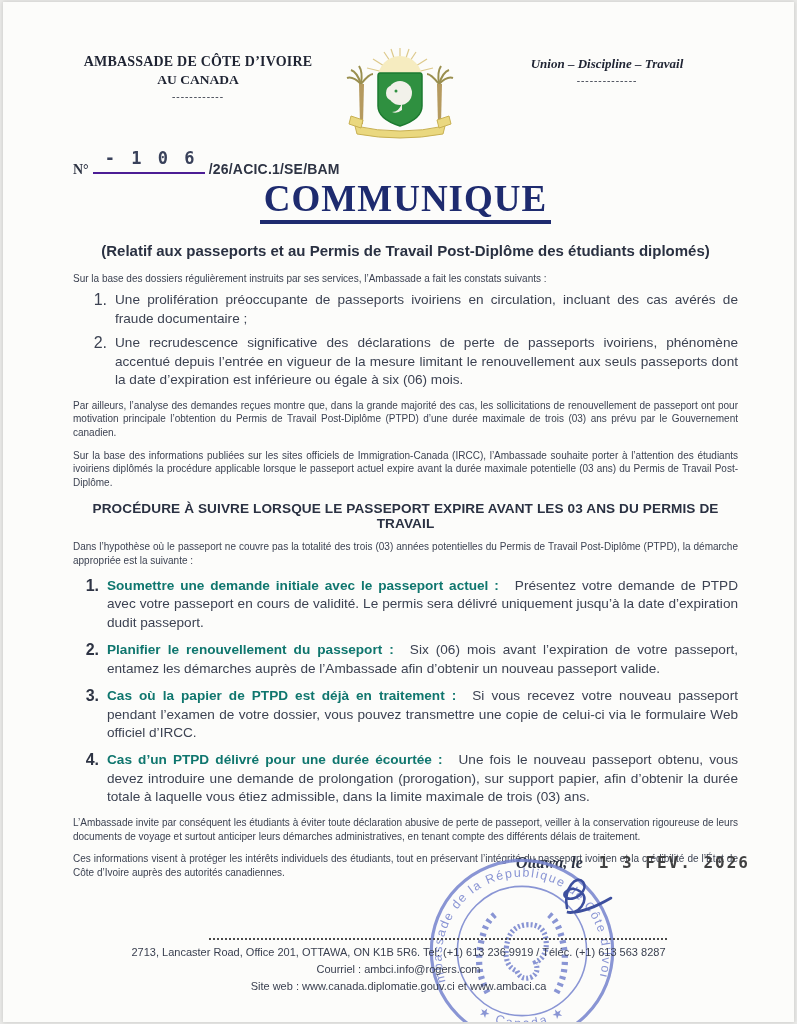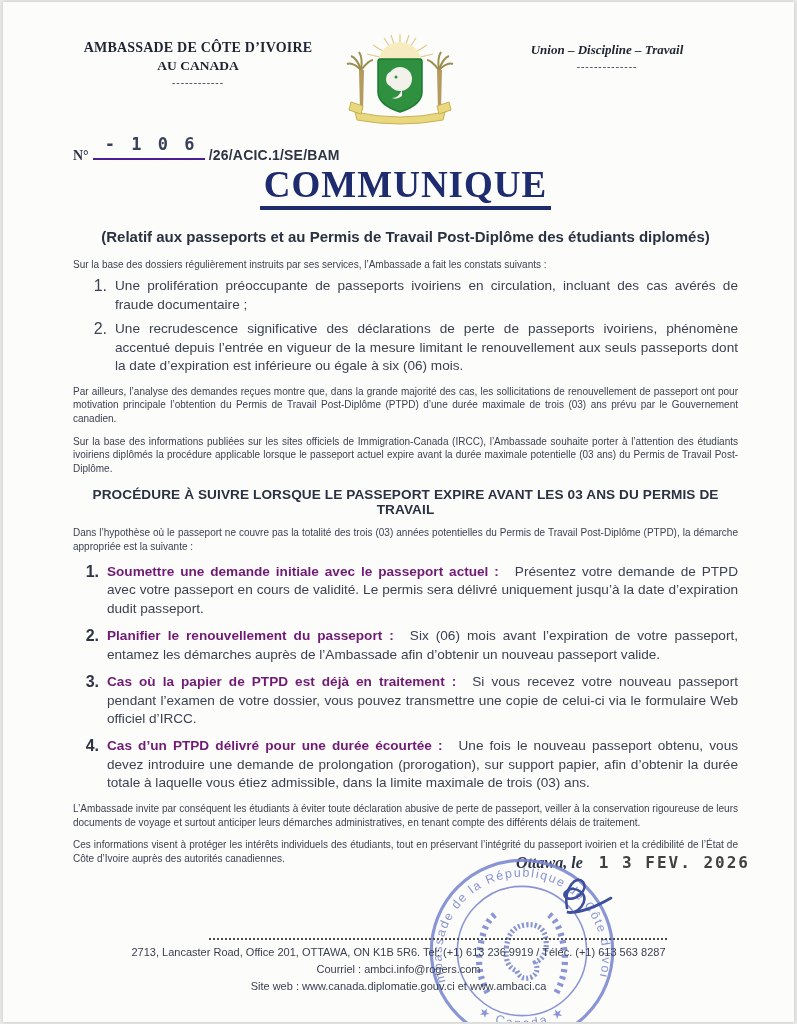--- a/index.html
+++ b/index.html
@@ -3,21 +3,21 @@
 <meta charset="utf-8">
 <style>
   * { margin:0; padding:0; box-sizing:border-box; }
   html,body { width:797px; height:1024px; }
   body { background:#e9e9e7; font-family:"Liberation Sans", sans-serif; }
   .page {
     position:relative; width:791px; height:1020px; margin:2px auto 0;
     background:#fcfcfa; color:#3c4252; overflow:hidden;
     box-shadow:0 0 4px rgba(0,0,0,.15);
   }
-  .content { padding:30px 56px 0 70px; }
+  .content { padding:44px 56px 0 70px; }
 
   
   .hdr { display:flex; justify-content:space-between; align-items:flex-start; }
   .hdr-block { text-align:center; color:#1f2433; font-family:"Liberation Serif", serif; }
   .hdr-left { width:250px; padding-top:8px; }
   .hdr-right { width:262px; padding-top:8px; }
   .hdr-line1 { font-weight:bold; font-size:14px; letter-spacing:.2px; }
   .hdr-line2 { font-weight:bold; font-size:13.5px; margin-top:2px; }
   .hdr-motto { font-weight:bold; font-style:italic; font-size:13px; margin-top:2px; }
   .hdr-dashes { font-size:10px; letter-spacing:1px; color:#2a2f3e; margin-top:3px; }
@@ -43,21 +43,21 @@
   
   .para { font-size:10px; line-height:1.36; text-align:justify; margin-top:9px; }
   .intro { margin-top:13px; }
   .li { display:flex; margin-top:6px; }
   .li .num { flex:0 0 30px; text-align:right; padding-right:8px; }
   .li .num.bold { font-weight:bold; color:#2e3444; }
   .li .body { flex:1; font-size:13.6px; line-height:1.36; text-align:justify; }
   .constats { padding-left:12px; }
   .steps { padding-left:4px; }
   .steps .li { margin-top:9px; }
-  .lead { font-weight:bold; color:#701a75; margin-right:16px; }
+  .lead { font-weight:bold; color:#0f766e; margin-right:16px; }
   .proc-head { text-align:center; font-weight:bold; font-size:13.6px; color:#2a3142;
                margin-top:12px; letter-spacing:.1px; }
 
   
   .dateline { position:absolute; top:851px; right:44px; white-space:nowrap; }
   .place { font-family:"Liberation Serif", serif; font-style:italic; font-weight:bold;
            font-size:16px; color:#2a3142; margin-right:16px; }
   .stamp-date { font-family:"DejaVu Sans Mono", monospace; font-weight:bold;
                 font-size:16px; letter-spacing:2px; color:#414141; }
   .seal { position:absolute; left:420px; top:850px; width:198px; height:198px; opacity:.88; }

